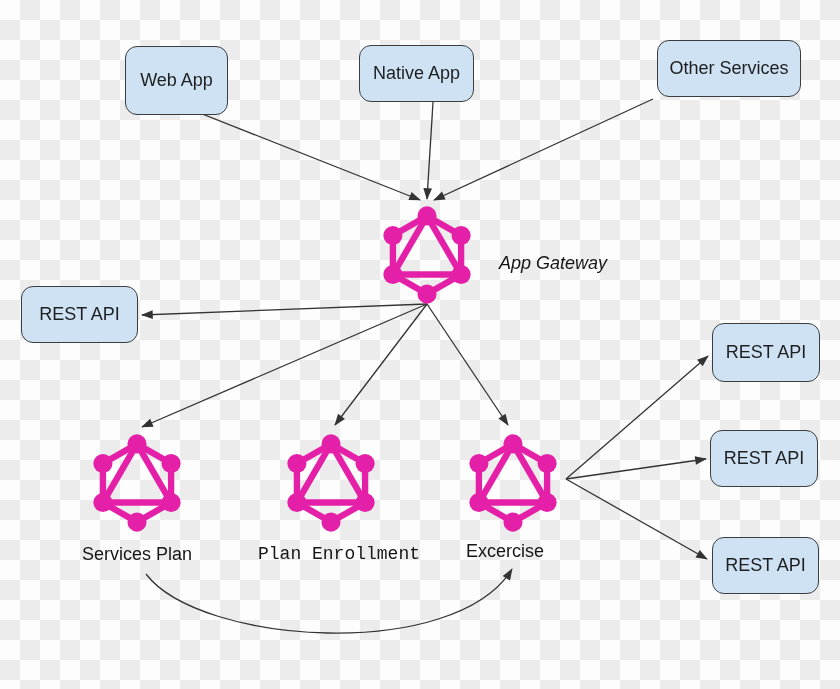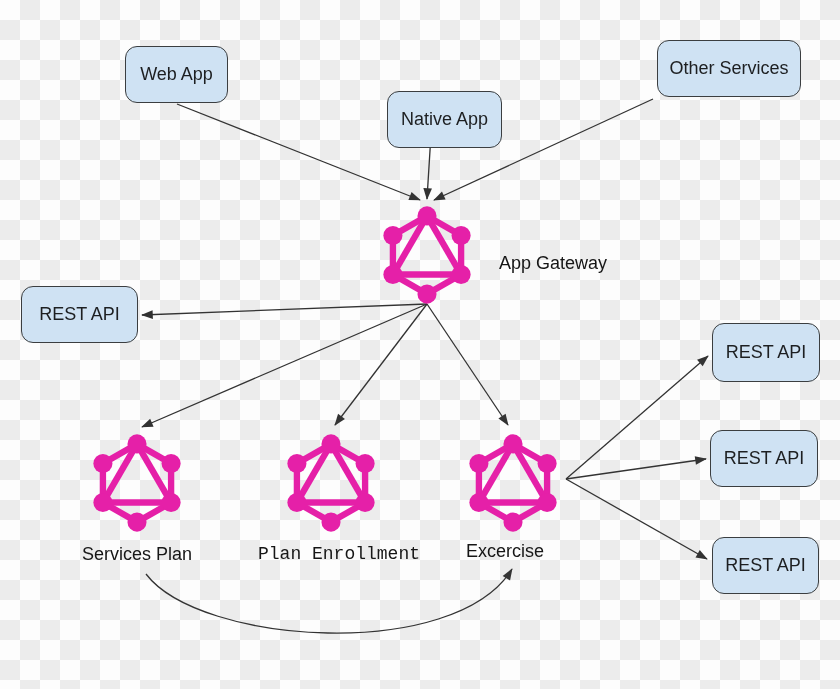--- a/index.html
+++ b/index.html
@@ -99,24 +99,24 @@
       <line x1="427" y1="304" x2="142" y2="427" marker-end="url(#ah)"></line>
       <line x1="427" y1="304" x2="335" y2="425" marker-end="url(#ah)"></line>
       <line x1="427" y1="304" x2="508" y2="425" marker-end="url(#ah)"></line>
       <line x1="566" y1="479" x2="708" y2="356" marker-end="url(#ah)"></line>
       <line x1="566" y1="479" x2="706" y2="459" marker-end="url(#ah)"></line>
       <line x1="566" y1="479" x2="707" y2="559" marker-end="url(#ah)"></line>
       <path d="M146,574 C200,645 455,662 512,569" marker-end="url(#ah)"></path>
     </g>
   </svg>
 
-  <div class="node-box" style="left:125px; top:46px; width:103px; height:57px;">
+  <div class="node-box" style="left:125px; top:46px; width:103px; height:69px;">
     <span>Web App</span>
   </div>
-  <div class="node-box" style="left:387px; top:45px; width:115px; height:57px;margin-top:46px;">
+  <div class="node-box" style="left:359px; top:45px; width:115px; height:57px;">
     <span>Native App</span>
   </div>
   <div class="node-box" style="left:621px; top:40px; width:144px; height:57px;margin-left:36px;">
     <span>Other Services</span>
   </div>
 
   <div class="node-box" style="left:21px; top:286px; width:117px; height:57px;">
     <span>REST API</span>
   </div>
   <div class="node-box" style="left:712px; top:323px; width:108px; height:59px;">
@@ -135,18 +135,18 @@
   <svg class="gql-logo" style="left:91px; top:433px;" viewBox="0 0 100 110">
       <use href="#gql-logo"></use>
     </svg>
   <svg class="gql-logo" style="left:285px; top:433px;" viewBox="0 0 100 110">
       <use href="#gql-logo"></use>
     </svg>
   <svg class="gql-logo" style="left:467px; top:433px;" viewBox="0 0 100 110">
       <use href="#gql-logo"></use>
     </svg>
 
-  <div class="diagram-label" style="left:499px; top:253px;">App Gateway</div>
+  <div class="diagram-label" style="left:499px; top:253px;font-style:italic;">App Gateway</div>
   <div class="diagram-label centered" style="left:57px; top:544px;">Services Plan</div>
   <div class="diagram-label centered" style="left:258px; top:544px;font-family:Liberation Mono, monospace;">Plan Enrollment</div>
   <div class="diagram-label centered" style="left:425px; top:541px;">Excercise</div>
 
 </div>
 
 </body></html>

